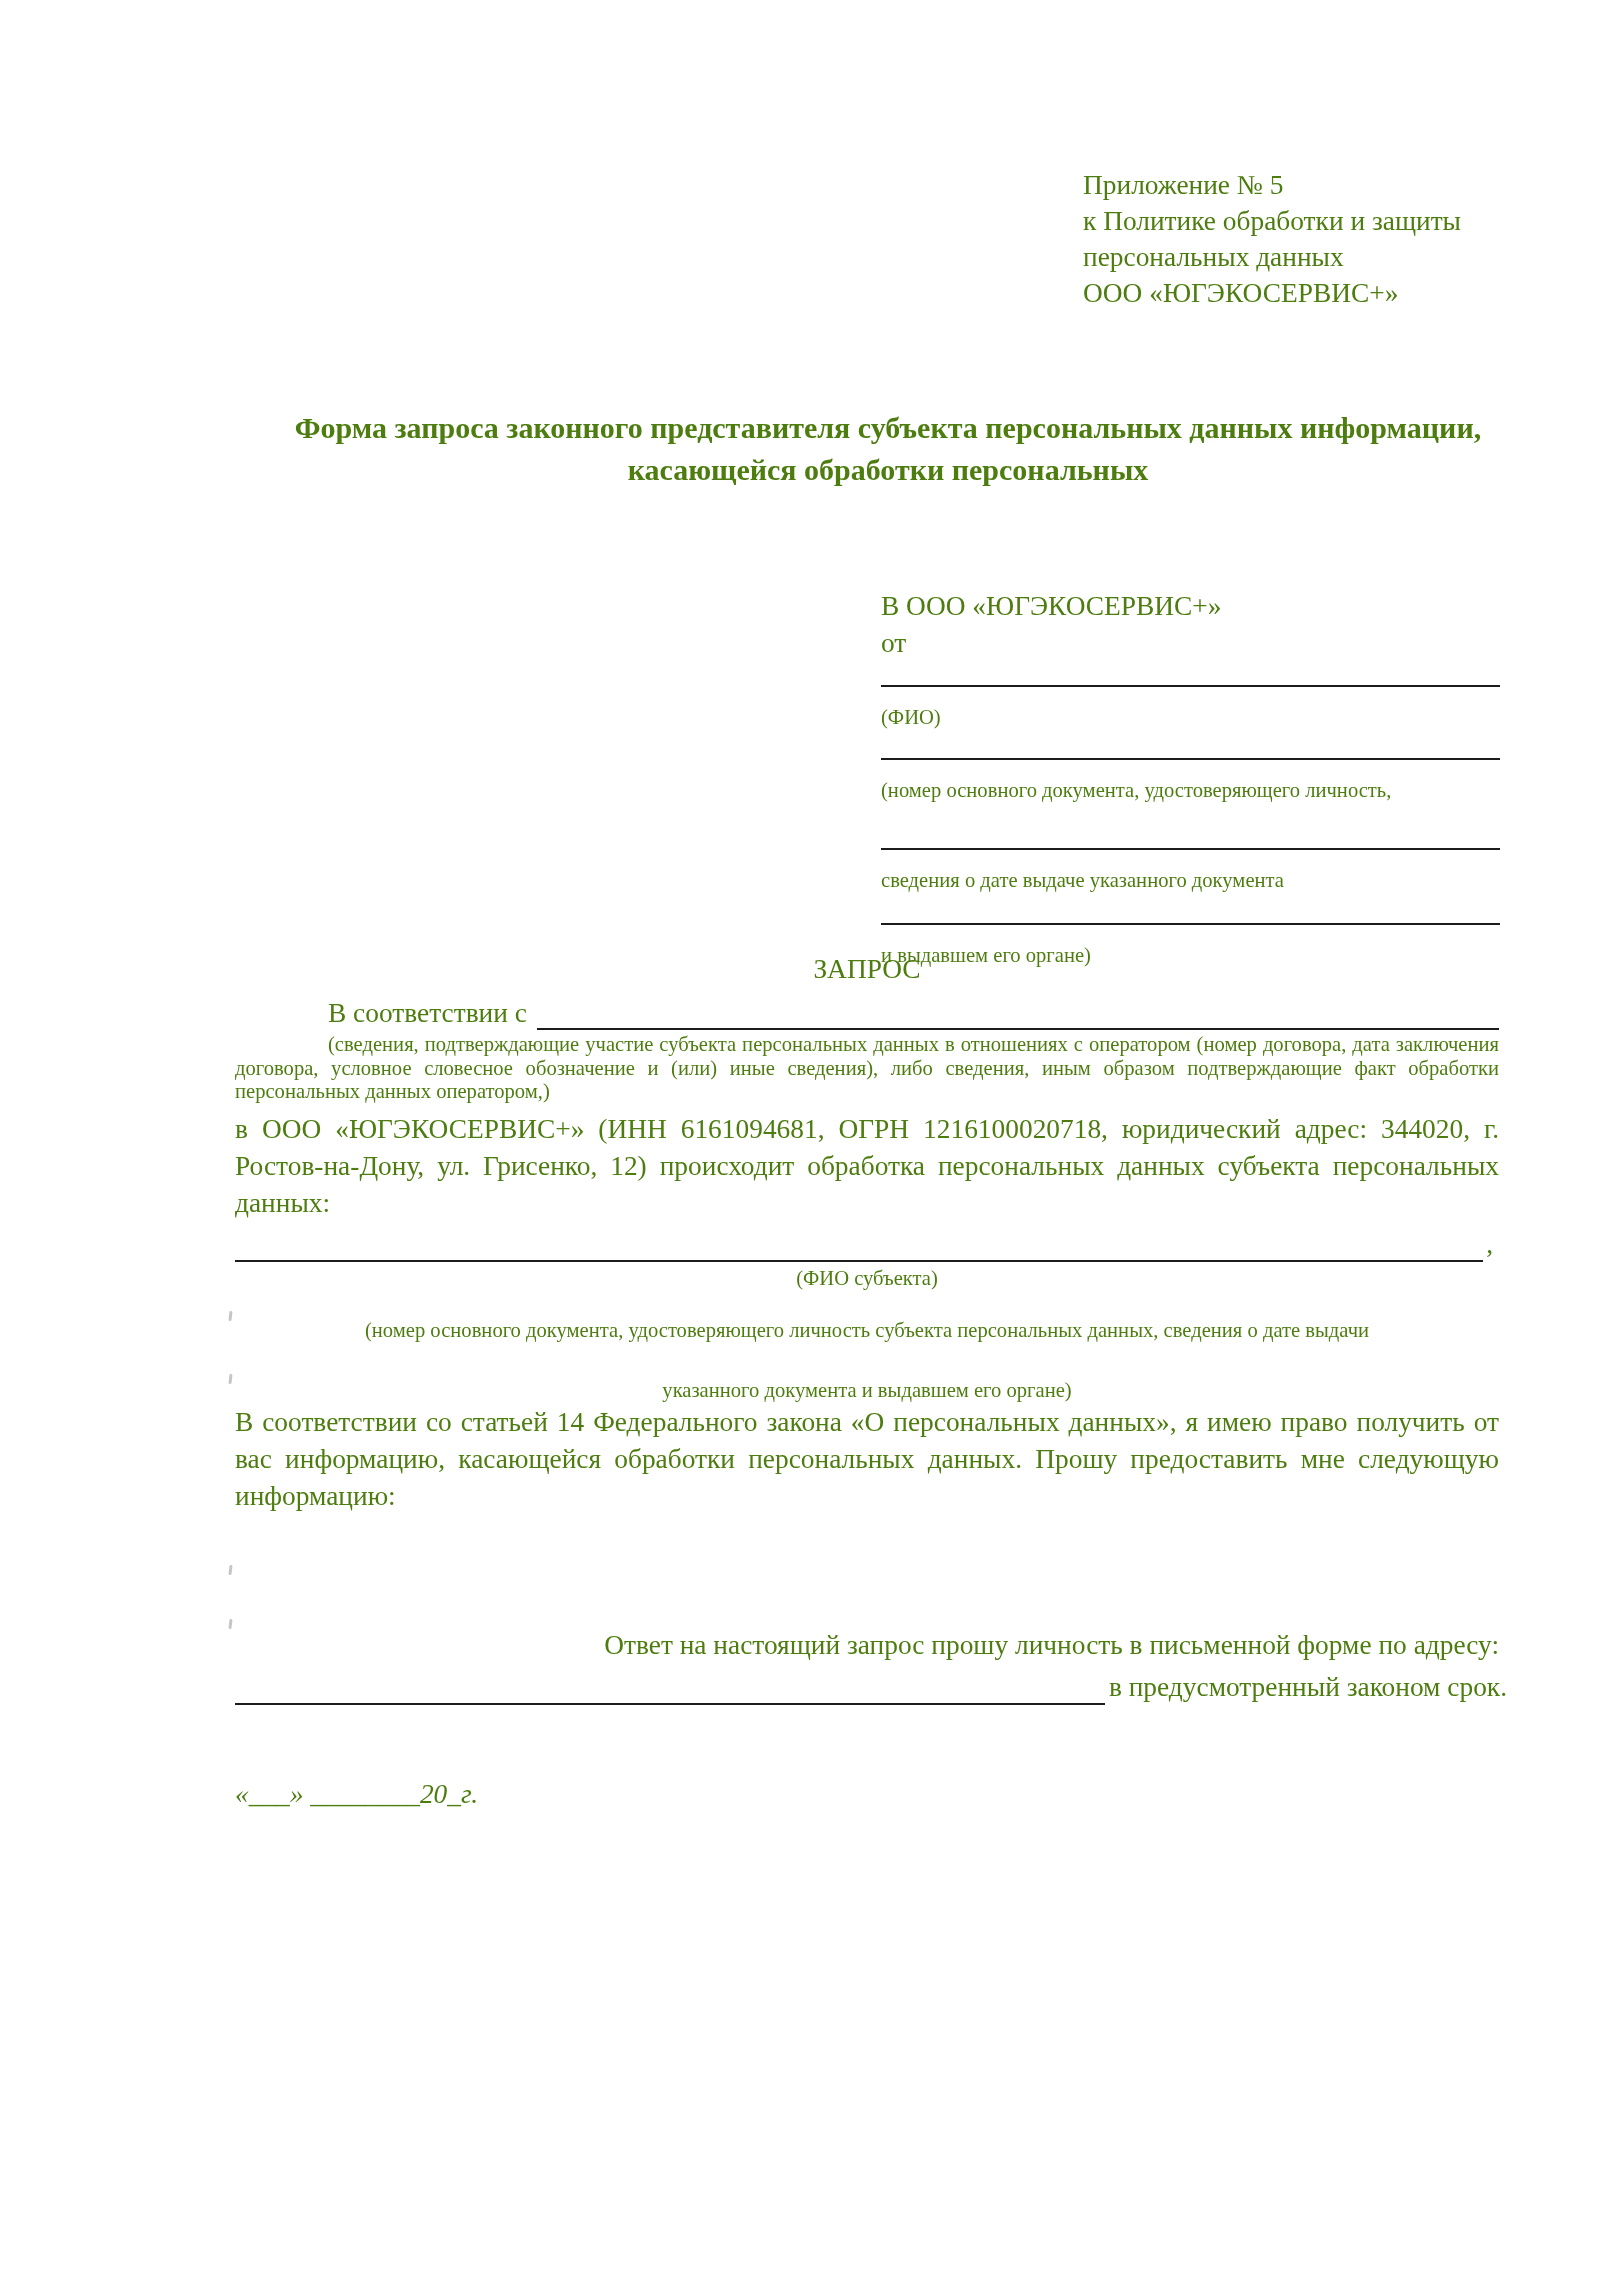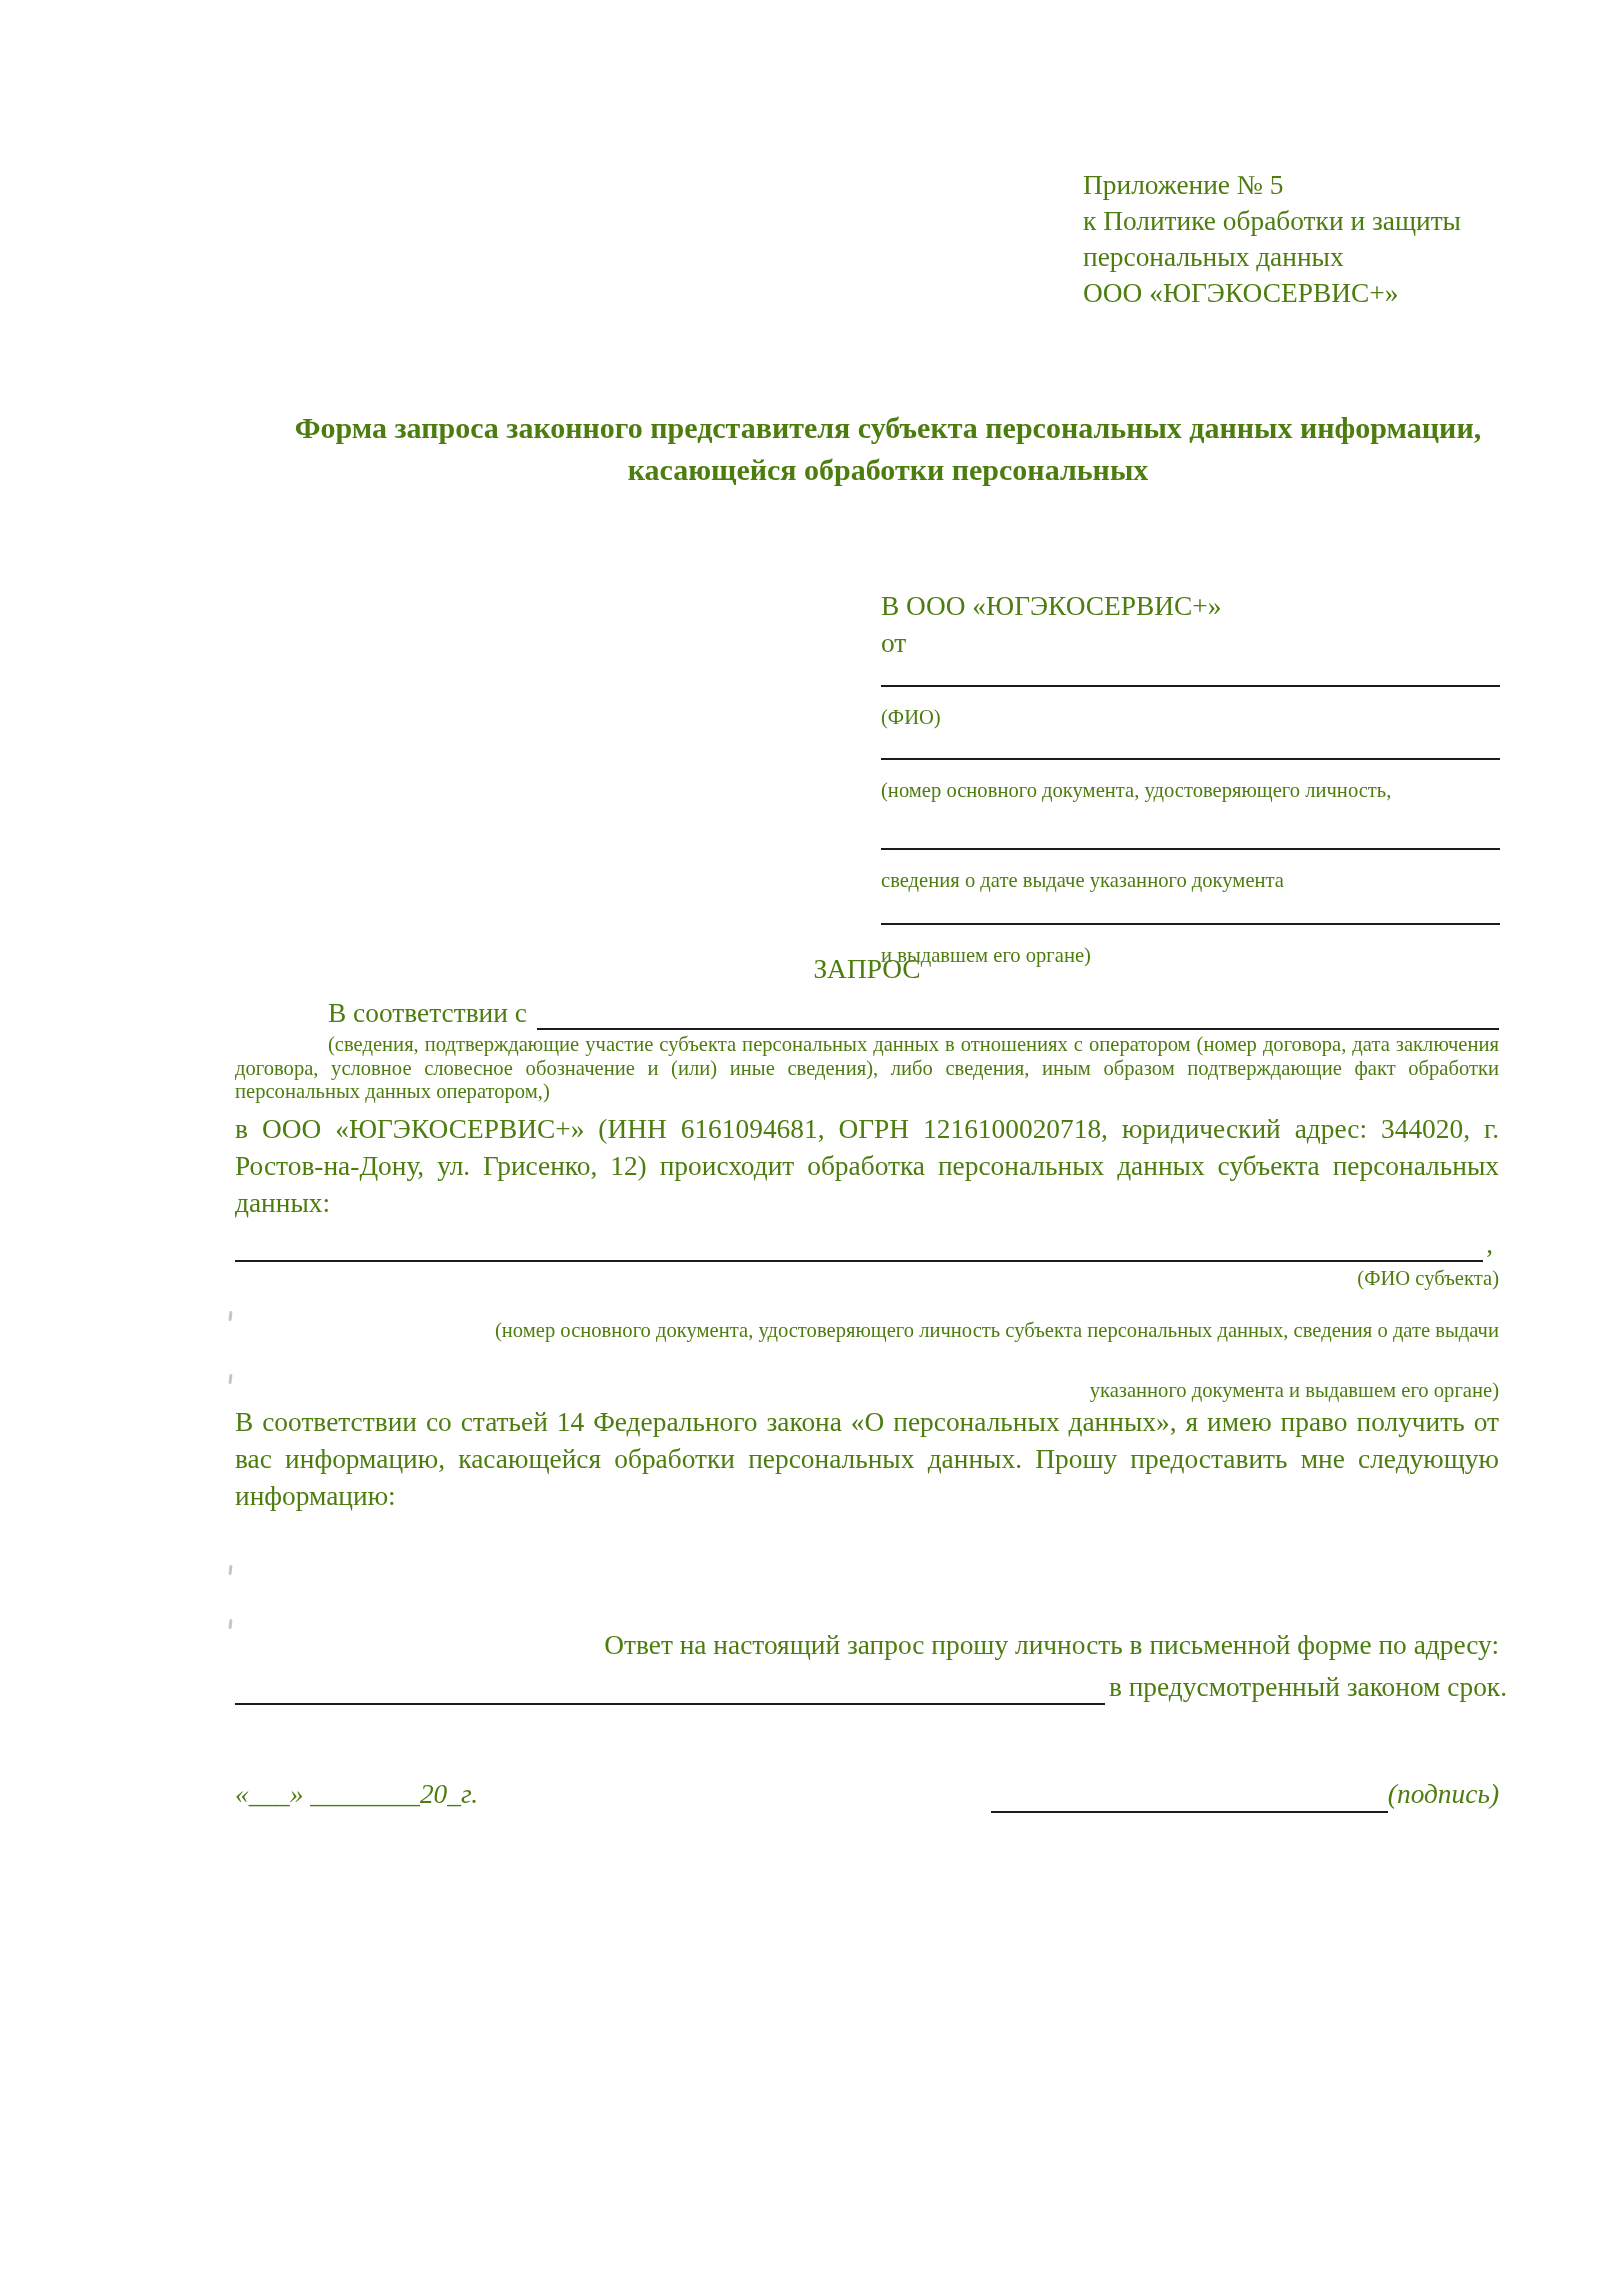--- a/index.html
+++ b/index.html
@@ -123,21 +123,21 @@
   }
   .subject-row .comma {
     padding-left: 2.9px;
   }
   .center-caption {
     position: absolute;
     left: 235px;
     width: 1264px;
     font-size: 20.6px;
     line-height: 24.5px;
-    text-align: right;
+    text-align: center;
   }
   .subject-caption { top: 1266px; }
   .doc-cap-1 { top: 1318px; }
   .doc-cap-2 { top: 1378px; }
   .law-par {
     position: absolute;
     left: 235px;
     width: 1264px;
     top: 1404px;
     font-size: 27.4px;
@@ -267,20 +267,16 @@
 
   <div class="reply-par">Ответ на настоящий запрос прошу личность в письменной форме по адресу:</div>
 
   <div class="reply-row">
     <span class="fill"></span>
     <span class="reply-suffix">в предусмотренный законом срок.</span>
   </div>
 
   <div class="footer-row">
     <span class="date-line">«___» ________20_г.</span>
-    <span class="sign-group">
-      <span class="sign-fill"></span>
-      <span class="sign-caption">(подпись)</span>
-    </span>
   </div>
 
 </div>
 
 
 </body></html>

